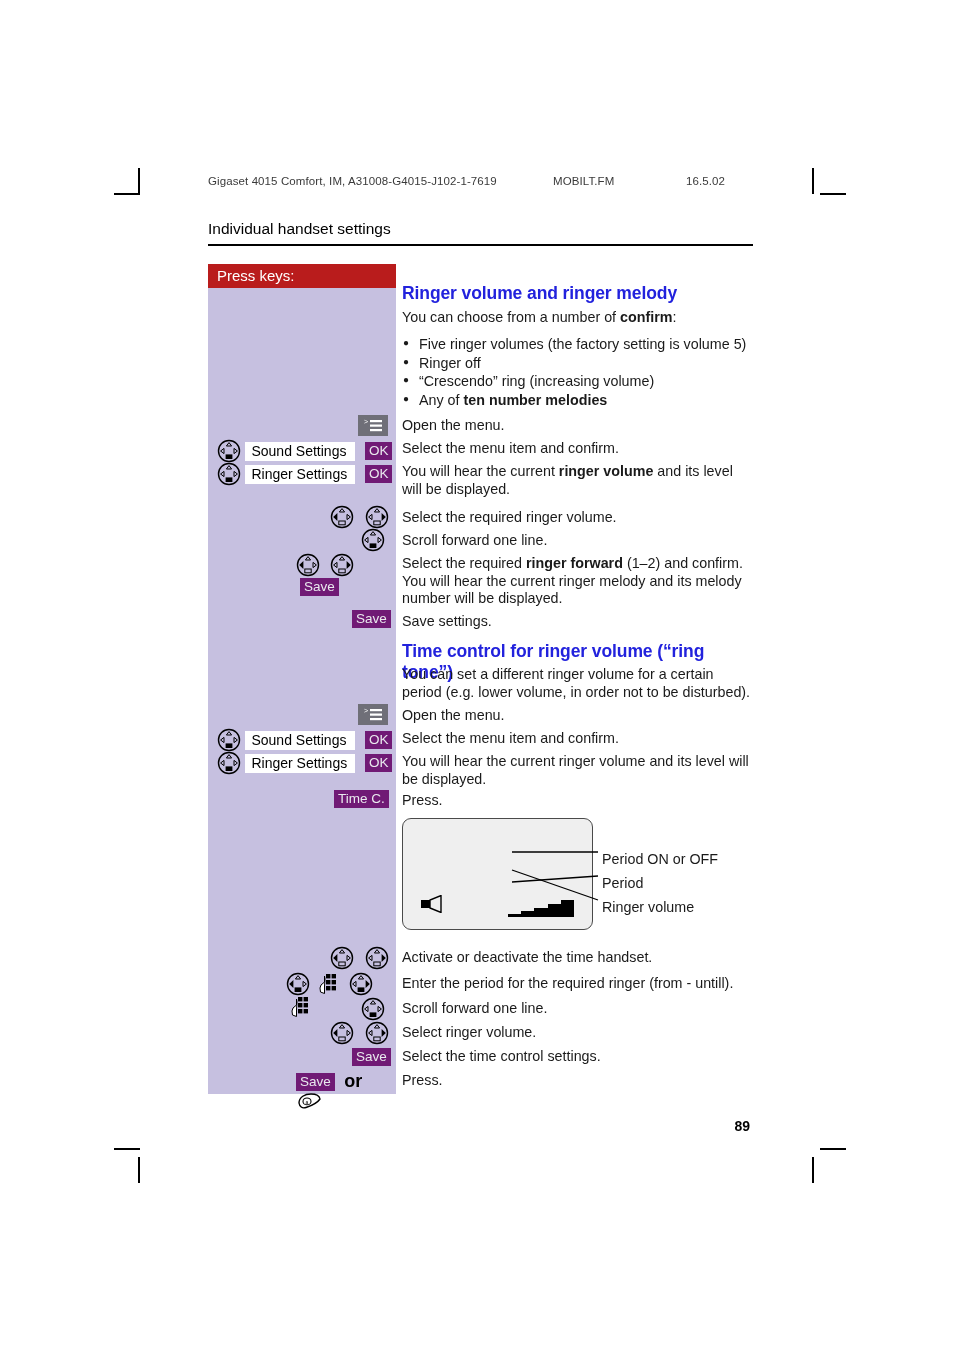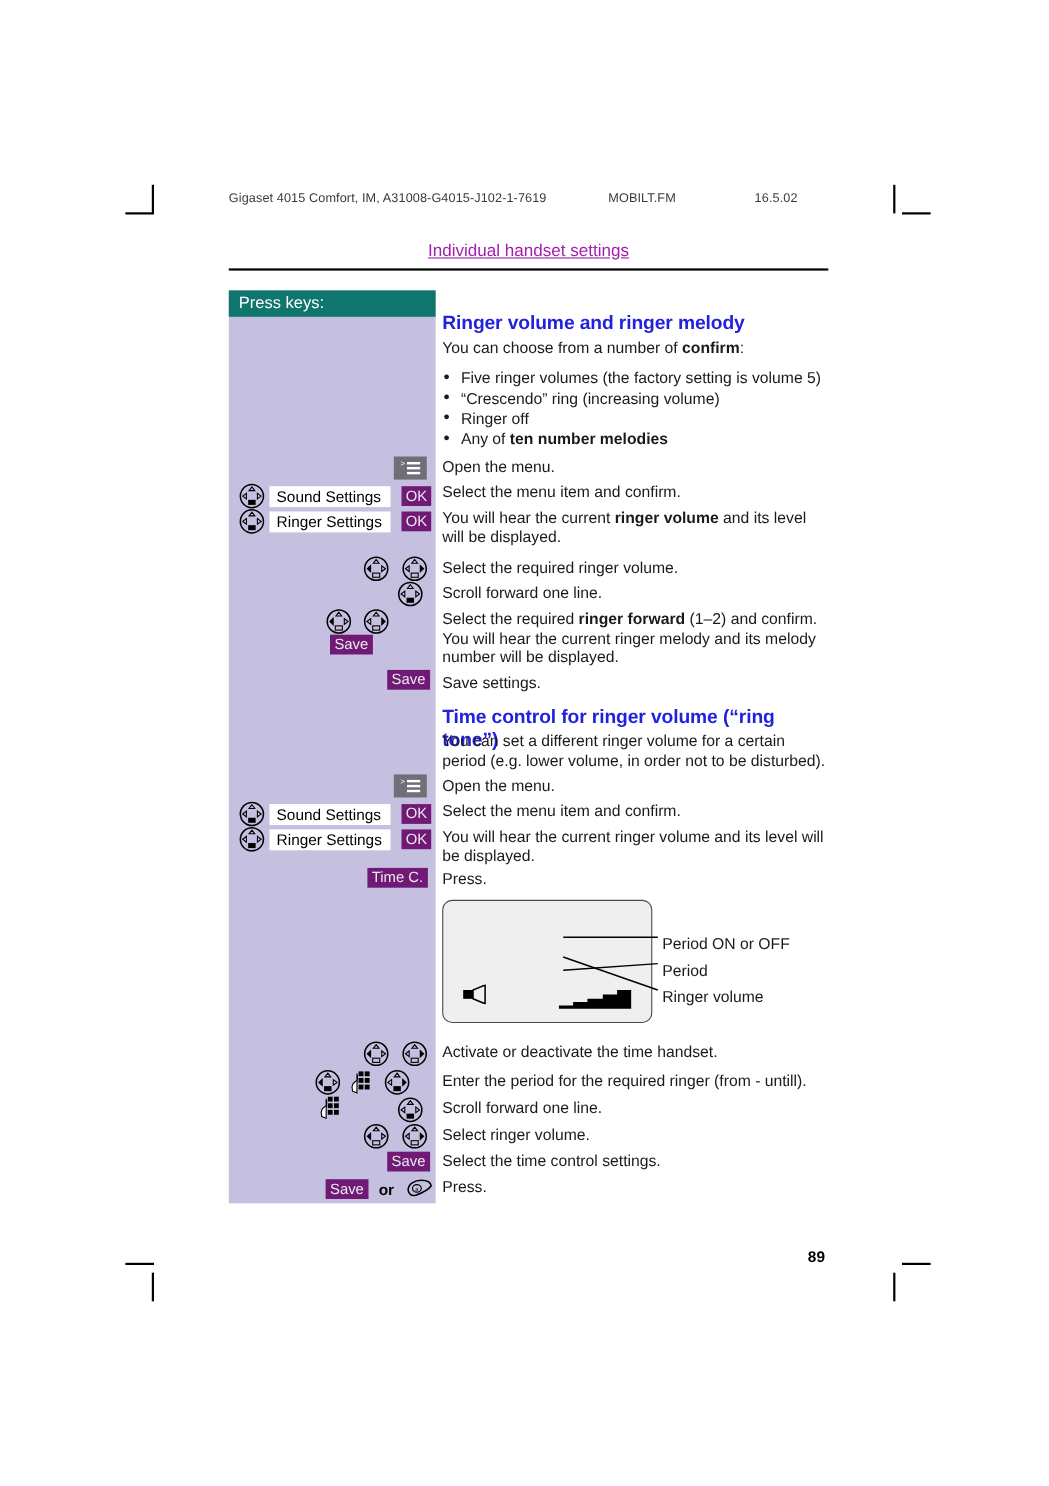--- a/index.html
+++ b/index.html
@@ -16,62 +16,62 @@
   .cm.h{width:26px;height:2px;}
 
   
   .runhead{position:absolute;top:175px;left:208px;width:545px;
     font-size:11.5px;color:#3a3a3a;letter-spacing:.1px;}
   .runhead .doc{position:absolute;left:0;top:0;white-space:nowrap;}
   .runhead .fm{position:absolute;left:345px;top:0;white-space:nowrap;}
   .runhead .date{position:absolute;left:478px;top:0;white-space:nowrap;}
 
   .chaptitle{position:absolute;top:220px;left:208px;width:545px;
-    text-align:center;font-size:15.5px;color:#a21caf;text-decoration:underline;}
+    text-align:left;font-size:15.5px;color:#000000;}
   .chaprule{position:absolute;top:244px;left:208px;width:545px;height:2px;background:#000;}
 
   
   .sidebar{position:absolute;left:208px;top:264px;width:188px;height:830px;
     background:#c6c0e0;}
-  .sb-head{position:absolute;left:0;top:0;width:188px;height:24px;background:#0f766e;}
+  .sb-head{position:absolute;left:0;top:0;width:188px;height:24px;background:#b91c1c;}
   .sb-head span{position:absolute;left:9px;top:3px;color:#fff;font-size:15px;}
 
   
   .krow{position:absolute;height:20px;}
   .navkey{position:relative;display:inline-block;width:24px;height:24px;vertical-align:middle;}
   .lcdlabel{display:inline-block;vertical-align:middle;background:#fff;color:#000;
     height:19px;line-height:19px;font-size:14px;padding:0 6px;box-sizing:border-box;}
   .softkey{display:inline-block;vertical-align:middle;background:#701a75;color:#e9e9ee;
     font-size:13.5px;line-height:18px;height:18px;padding:0 4px;box-sizing:border-box;}
   .menukey{display:inline-block;vertical-align:middle;width:30px;height:21px;
     background:#6f6f78;position:relative;}
   .kbdkey{display:inline-block;width:24px;height:22px;vertical-align:middle;position:relative;}
   .endkey{display:inline-block;width:26px;height:20px;vertical-align:middle;position:relative;}
-  .orword{display:inline-block;vertical-align:middle;font-size:14px;font-weight:bold;padding:0 5px;}
+  .orword{display:inline-block;vertical-align:middle;font-size:18px;font-weight:bold;padding:0 5px;}
 
   
   .main{position:absolute;left:402px;top:264px;width:352px;}
   h2.sect{color:#2222dd;font-size:17.5px;margin:0;font-weight:bold;letter-spacing:-.1px;}
   p.body{font-size:14.3px;line-height:17.5px;margin:0;color:#1a1a1a;}
   ul.opts{list-style:none;margin:0;padding:0;}
   ul.opts li{font-size:14.3px;line-height:18.5px;position:relative;padding-left:17px;color:#1a1a1a;}
   ul.opts li:before{content:"\25CF";position:absolute;left:1px;top:-1px;font-size:10px;}
   .step{position:absolute;font-size:14.3px;line-height:17.5px;color:#1a1a1a;width:352px;}
   b{font-weight:bold;}
 
   
   .lcd{position:absolute;left:402px;top:818px;width:191px;height:112px;
     background:#efefef;border:1.6px solid #4a4a4a;border-radius:9px;box-sizing:border-box;}
   .spk{position:absolute;left:18px;top:76px;width:26px;height:18px;}
   .vol{position:absolute;left:105px;top:79px;width:66px;height:20px;}
   .callout{position:absolute;stroke:#000;}
   .co-label{position:absolute;font-size:14.3px;color:#1a1a1a;white-space:nowrap;}
 
   .pagenum{position:absolute;left:690px;top:1118px;width:60px;text-align:right;
-    font-size:14px;font-weight:bold;margin-top:16px;}
+    font-size:14px;font-weight:bold;}
 </style>
 </head>
 <body>
 
 <div class="page">
 
   <div class="cm v" style="left:138px;top:168px;"></div>
   <div class="cm h" style="left:114px;top:193px;"></div>
   <div class="cm v" style="left:812px;top:168px;"></div>
   <div class="cm h" style="left:820px;top:193px;"></div>
@@ -352,22 +352,22 @@
   <div class="main">
 
     <h2 class="sect" style="position:absolute;top:19px;left:0;">Ringer volume and ringer melody</h2>
 
     <p class="body" style="position:absolute;top:45px;left:0;width:352px;">
       <span>You can choose from a number of </span><b>confirm</b><span>:</span>
     </p>
 
     <ul class="opts" style="position:absolute;top:71px;left:0;width:352px;">
       <li><span>Five ringer volumes (the factory setting is volume 5)</span><b></b></li>
+      <li><span>Ringer off</span><b></b></li>
       <li><span>“Crescendo” ring (increasing volume)</span><b></b></li>
-      <li><span>Ringer off</span><b></b></li>
       <li><span>Any of </span><b>ten number melodies</b></li>
     </ul>
 
     <div class="step" style="top:153px;left:0;">
       <span>Open the menu.</span>
     </div>
     <div class="step" style="top:176px;left:0;">
       <span>Select the menu item and confirm.</span>
     </div>
     <div class="step" style="top:199px;left:0;">

